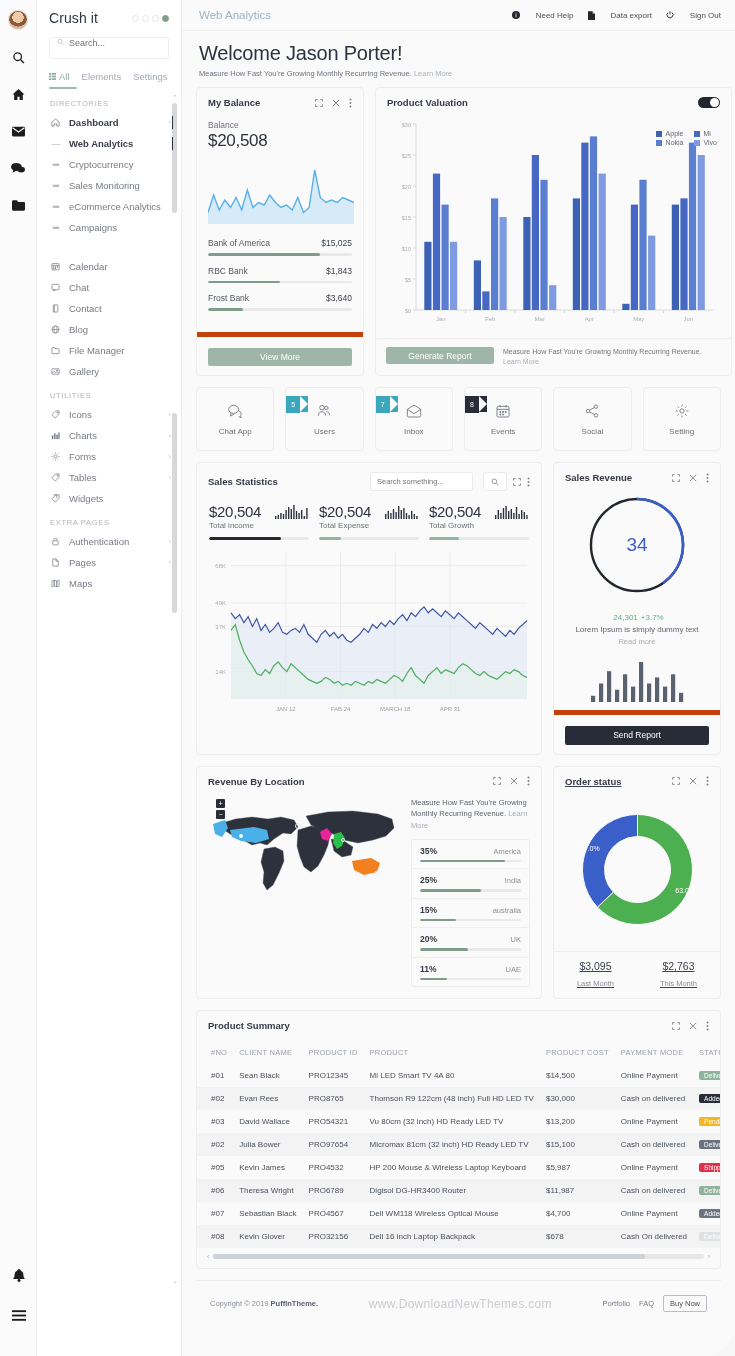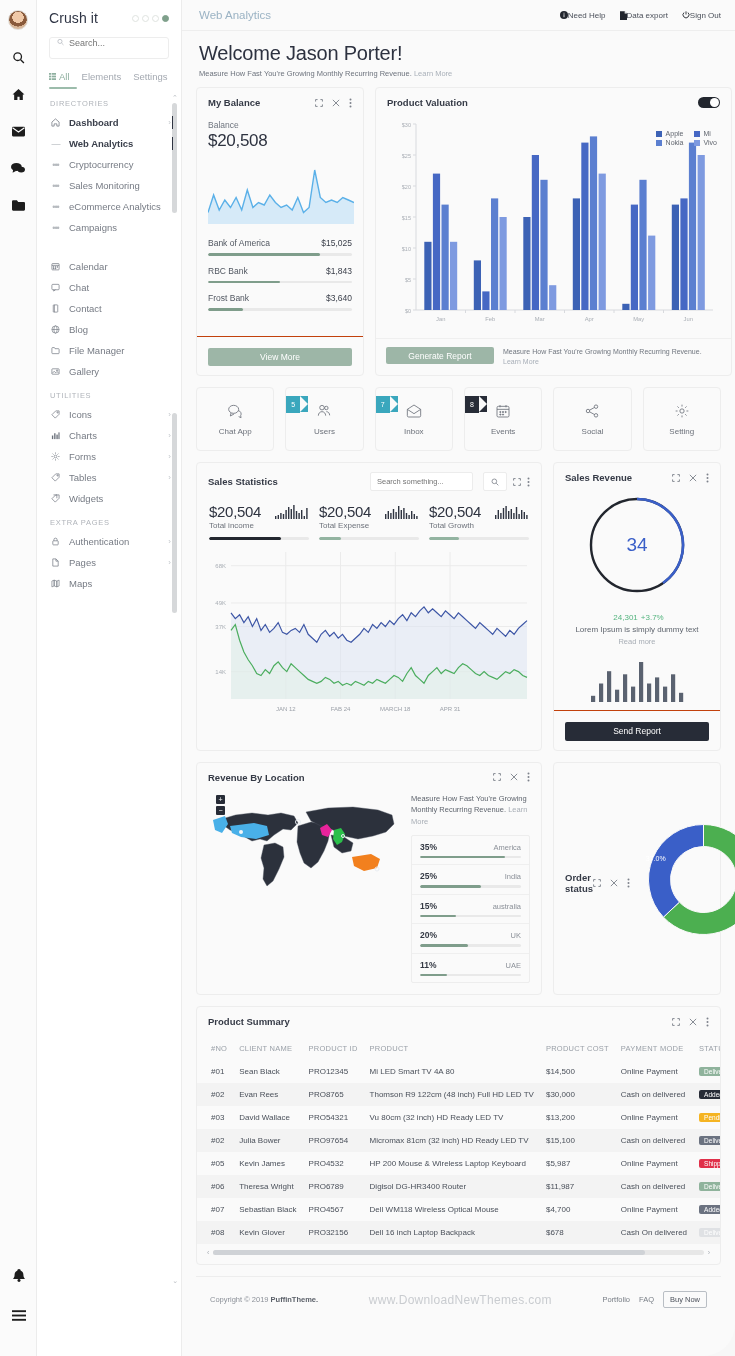--- a/index.html
+++ b/index.html
@@ -78,21 +78,21 @@
   .nav-gap { height:9px; }
 
   
   .main { position:absolute; left:182px; top:0; width:553px; height:1356px; overflow:hidden; }
   .topbar {
     height:31px; border-bottom:1px solid #eeeeee; background:#fafafa;
     display:flex; align-items:center; padding:0 14px 0 17px; justify-content:space-between;
   }
   .topbar .brand { font-size:11.5px; color:#9bb3c4; }
   .topbar .actions { display:flex; align-items:center; gap:14px; }
-  .topbar .act { display:flex;align-items:center;gap:0; font-size:8px; color:#4b505a; cursor:pointer;}
+  .topbar .act { display:flex;align-items:center;gap:16px; font-size:8px; color:#4b505a; cursor:pointer;}
   .hero { padding:11px 17px 9px 17px; }
   .hero h1 { font-size:20px; font-weight:400; color:#2d3240; letter-spacing:-.2px;}
   .hero p { font-size:7.5px; color:#6d737d; margin-top:4px;}
   .hero p a { color:#a9b0b9; text-decoration:none; }
   .content{ padding:0 14px 0 14px; }
 
   .card { background:#fafafa; border:1px solid #ededed; border-radius:4px; }
   .card-h { display:flex; align-items:center; justify-content:space-between; padding:9px 11px 0 11px;}
   .card-t { font-size:9.5px; font-weight:bold; color:#353a46;}
   .card-ic { display:flex; align-items:center; gap:9px; color:#7d828b; }
@@ -104,21 +104,21 @@
   .balcard { width:168px; display:flex; flex-direction:column; }
   .bal-body{ padding:12px 11px 8px 11px; flex:1;}
   .bal-lab{font-size:8.5px;color:#6f757f;}
   .bal-amt{font-size:17px;color:#2e3340;margin-top:1px;letter-spacing:-.3px;}
   .bal-spark{margin-top:11px;}
   .bank{margin-top:10px;}
   .bank-r{display:flex;justify-content:space-between;font-size:8.5px;color:#515761;}
   .bank-r b{font-weight:400;color:#3a3f4a;}
   .bar{height:2.5px;background:#e9e9e9;border-radius:2px;margin-top:5px;overflow:hidden;}
   .bar i{display:block;height:100%;background:#7f9d8b;border-radius:2px;}
-  .card-f{border-top:1px solid #c2410c;padding:9px 11px;}
+  .card-f{border-top:5px solid #c2410c;padding:9px 11px;}
   .btn-v{width:100%;height:18px;background:#9db6a7;color:#fff;border:none;border-radius:2px;
          font-size:8.5px;cursor:pointer;font-family:"Liberation Sans",sans-serif;}
 
   
   .pvcard{flex:1;display:flex;flex-direction:column;}
   .toggle{width:22px;height:11px;border-radius:7px;background:#22262e;position:relative;cursor:pointer;}
   .toggle i{position:absolute;right:1px;top:1px;width:9px;height:9px;border-radius:50%;background:#fff;}
   .pv-body{flex:1;padding:8px 10px 0 10px;position:relative;}
   .legend{position:absolute;right:14px;top:22px;display:grid;grid-template-columns:auto auto;gap:2px 10px;}
   .lg{display:flex;align-items:center;gap:4px;font-size:7px;color:#61666f;}
@@ -182,21 +182,21 @@
   .loclist{border:1px solid #ededed;border-radius:2px;margin-top:7px;background:#fafafa;}
   .loc{padding:6px 8px;border-bottom:1px solid #efefef;}
   .loc:last-child{border-bottom:none;}
   .loc-top{display:flex;justify-content:space-between;align-items:baseline;}
   .loc-p{font-size:8.5px;font-weight:bold;color:#343944;}
   .loc-n{font-size:7.5px;color:#8b9098;}
   .loc-bar{height:2.5px;background:#e9e9e9;border-radius:2px;margin-top:4px;overflow:hidden;}
   .loc-bar i{display:block;height:100%;background:#7f9d8b;border-radius:2px;}
 
   
-  .oscard{width:168px;display:flex;flex-direction:row;}
+  .oscard{width:168px;display:flex;flex-direction:column;text-decoration:underline;}
   .os-body{flex:1;display:flex;align-items:center;justify-content:center;padding:9px 0 7px;}
   .os-foot{border-top:1px solid #efefef;display:flex;padding:8px 0;}
   .os-c{flex:1;text-align:center;}
   .os-c b{display:block;font-size:10.5px;font-weight:400;color:#3a3f4a;}
   .os-c span{font-size:7.5px;color:#878d95;}
 
   
   .pscard{margin-top:11px;}
   .ps-body{padding:11px 0 0 0;overflow:hidden;}
   table{width:100%;border-collapse:collapse;}

